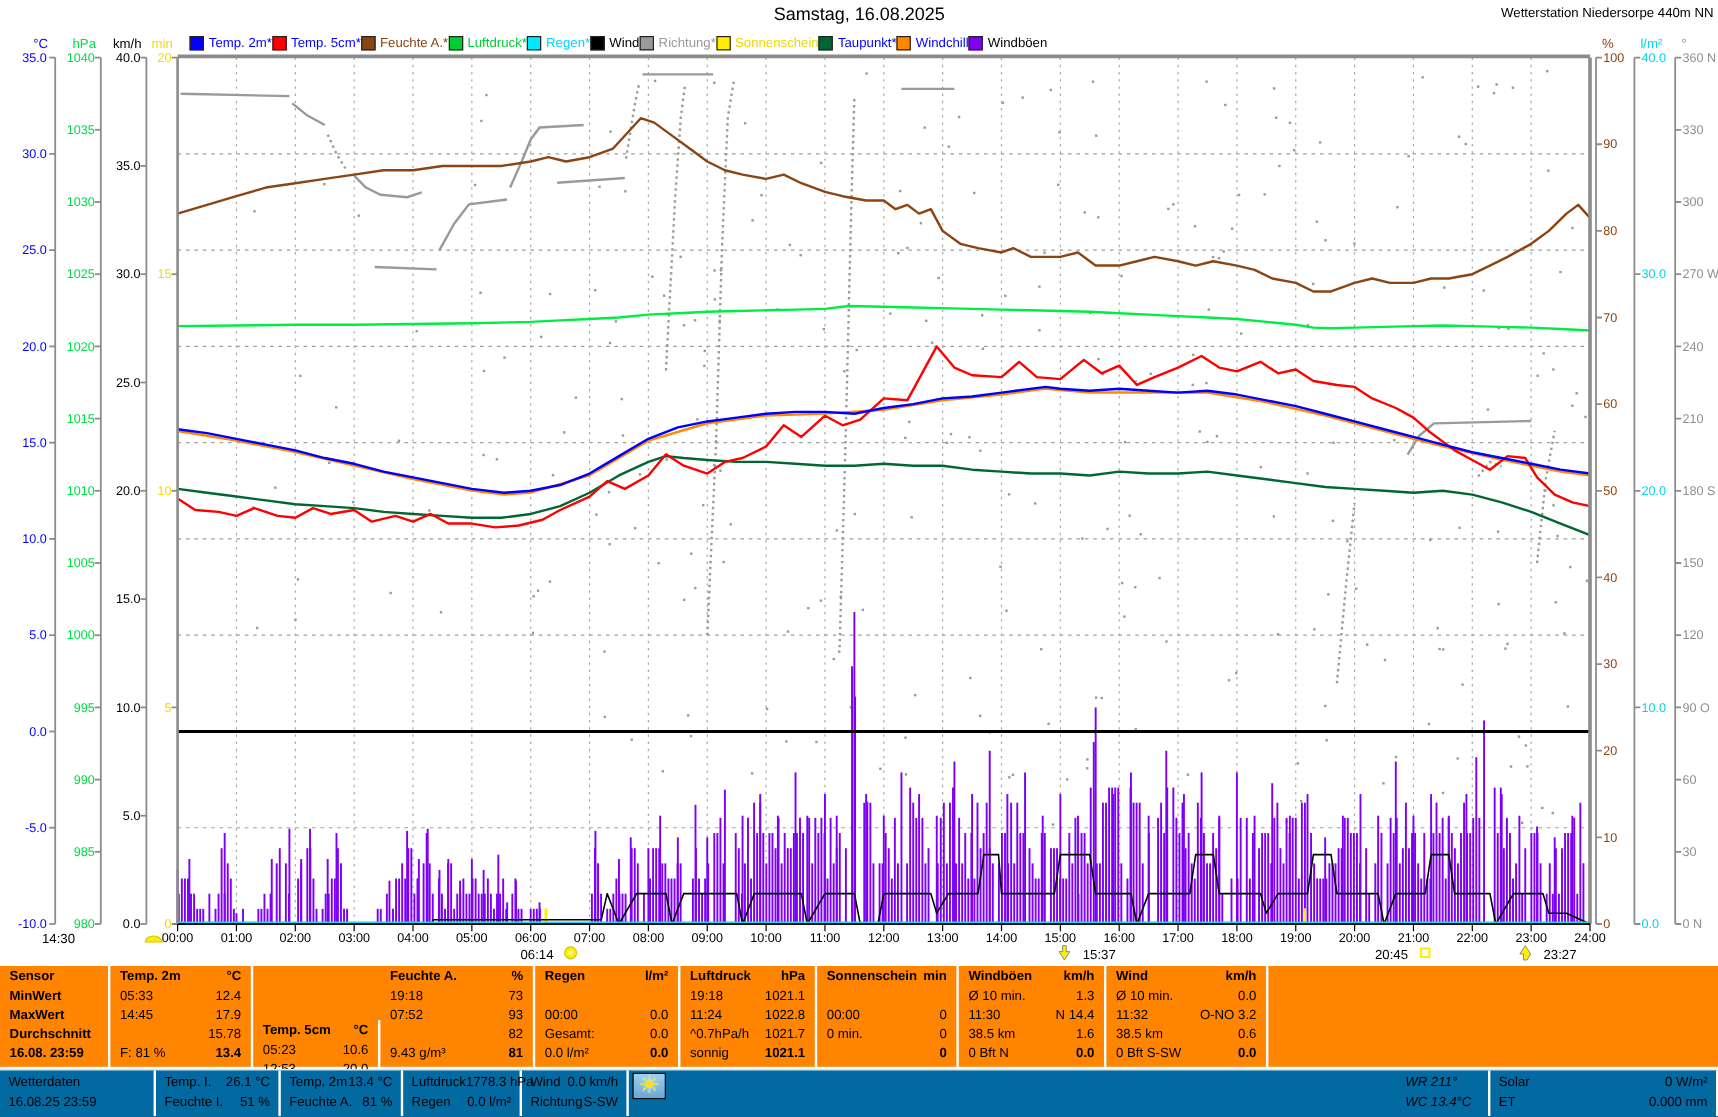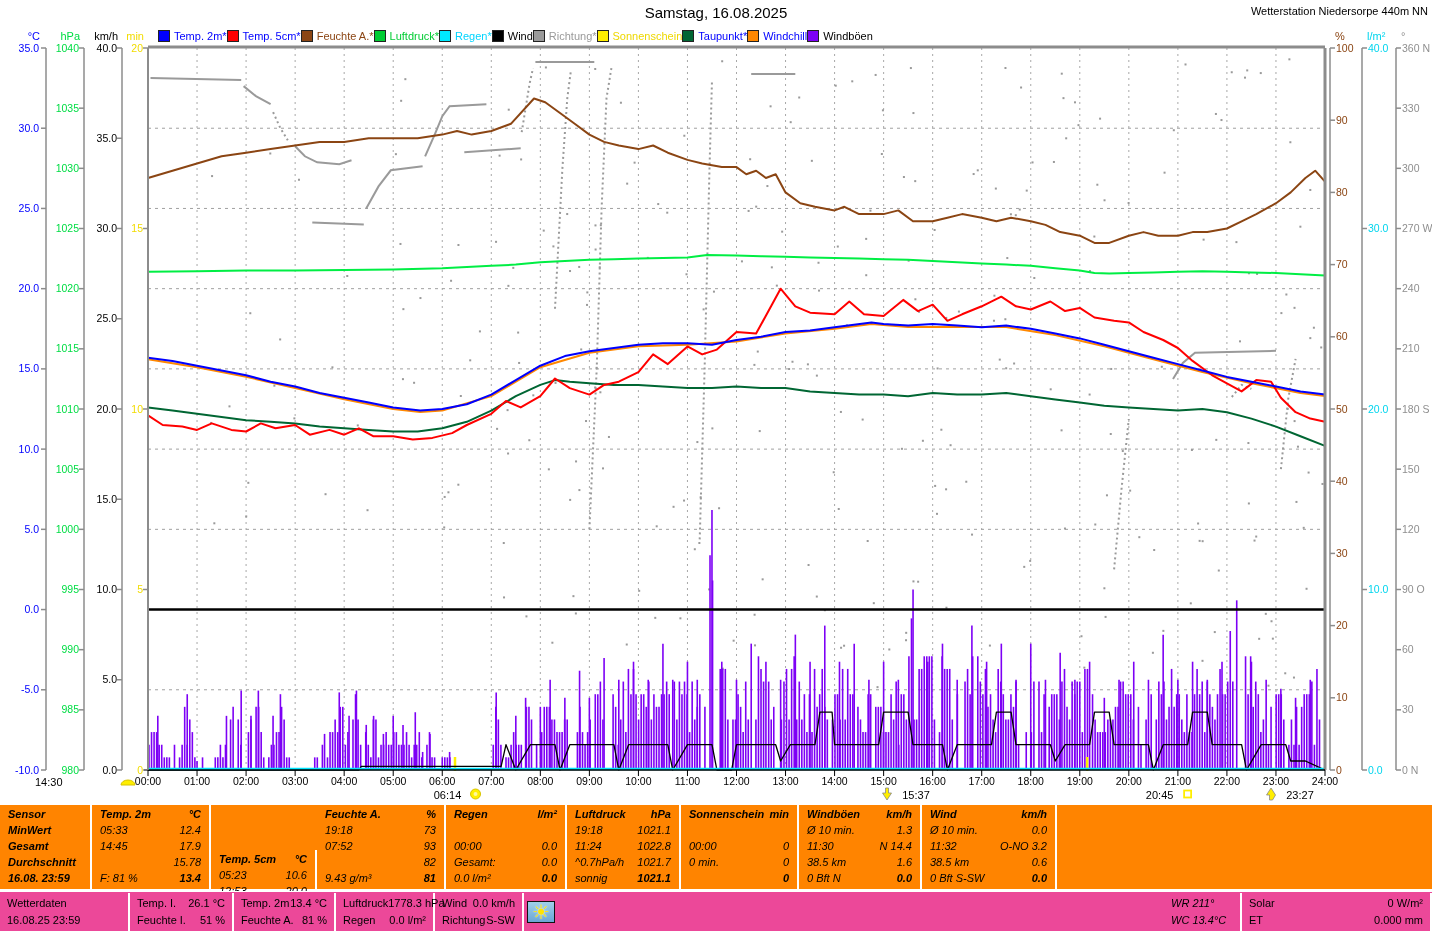--- a/index.html
+++ b/index.html
@@ -9,28 +9,28 @@
   .page-title{position:absolute;left:0;right:0;text-align:center;font-size:15px;color:#000;}
   .station{position:absolute;right:4px;top:1px;font-size:11px;color:#000;}
   #legend{position:absolute;top:28px;left:158px;width:1056px;height:15px;
           display:flex;justify-content:flex-start;align-items:center;}
   .leg-item{display:flex;align-items:center;gap:4px;font-size:11px;white-space:nowrap;}
   .leg-box{width:10px;height:10px;border:1px solid #222;display:inline-block;}
   #chart{position:absolute;top:0;left:0;}
   
   #sensor-table{position:absolute;top:805px;left:0;width:1432px;height:84px;
      background:#ff8400;display:flex;font-size:11px;color:#000;}
-  .tcol{border-right:2px solid #fff;padding:1px 0;font-style:italic;}
+  .tcol{border-right:2px solid #fff;padding:1px 0;}
   .tcol:last-child{border-right:none;flex:1;}
   .trow{height:16px;line-height:16px;display:flex;justify-content:space-between;
         padding:0 8px;white-space:nowrap;}
   .b{font-weight:bold;}
   
   #statusbar{position:absolute;top:891px;left:0;width:1432px;height:39px;
-     background:#ec4899;display:flex;font-size:11px;color:#000;align-items:center;
+     background:#0369a1;display:flex;font-size:11px;color:#000;align-items:flex-start;
      border-top:1px solid #fff;border-bottom:1px solid #fff;}
   .scol{border-right:2px solid #fff;padding:2px 0;}
   .srow{height:17px;line-height:17px;display:flex;justify-content:space-between;
         padding:0 7px;white-space:nowrap;}
   .spacer{flex:1;}
   .wicon{width:26px;margin:2px 3px;border:1px solid #111;
      background:linear-gradient(180deg,#9fd0ea 0%,#6aa6d6 100%);
      display:flex;align-items:center;justify-content:center;}
   .wicon span{color:#ffe400;font-size:20px;line-height:20px;text-shadow:0 0 2px #fff;}
 </style>
@@ -1092,21 +1092,21 @@
     <text x="1159.6145833333333" y="799" fill="#000" font-size="11" text-anchor="middle" font-family="&quot;Liberation Sans&quot;,sans-serif" font-weight="normal">20:45</text>
     <rect x="1184.1145833333333" y="790.5" width="7" height="7" fill="none" stroke="#ffee00" stroke-width="1.8"></rect>
     <path d="M 1271.0270833333332 788 L 1266.5270833333332 795 L 1269.5270833333332 795 L 1269.5270833333332 800 L 1272.5270833333332 800 L 1275.5270833333332 795 Z" fill="#ffee00" stroke="#888" stroke-width="0.8"></path>
     <text x="1300.0270833333332" y="799" fill="#000" font-size="11" text-anchor="middle" font-family="&quot;Liberation Sans&quot;,sans-serif" font-weight="normal">23:27</text>
   </svg>
 
 <div id="sensor-table">
     <div class="tcol" style="width: 90px;">
       <div class="trow b">Sensor</div>
       <div class="trow b">MinWert</div>
-      <div class="trow b">Gesamt</div>
+      <div class="trow b">MaxWert</div>
       <div class="trow b">Durchschnitt</div>
       <div class="trow b">16.08. 23:59</div>
     </div>
     <div class="tcol" style="width: 117px;">
       <div class="trow">
         <span class="b">Temp. 2m</span>
         <span class="b">°C</span>
       </div>
       <div class="trow">
         <span>05:33</span>

